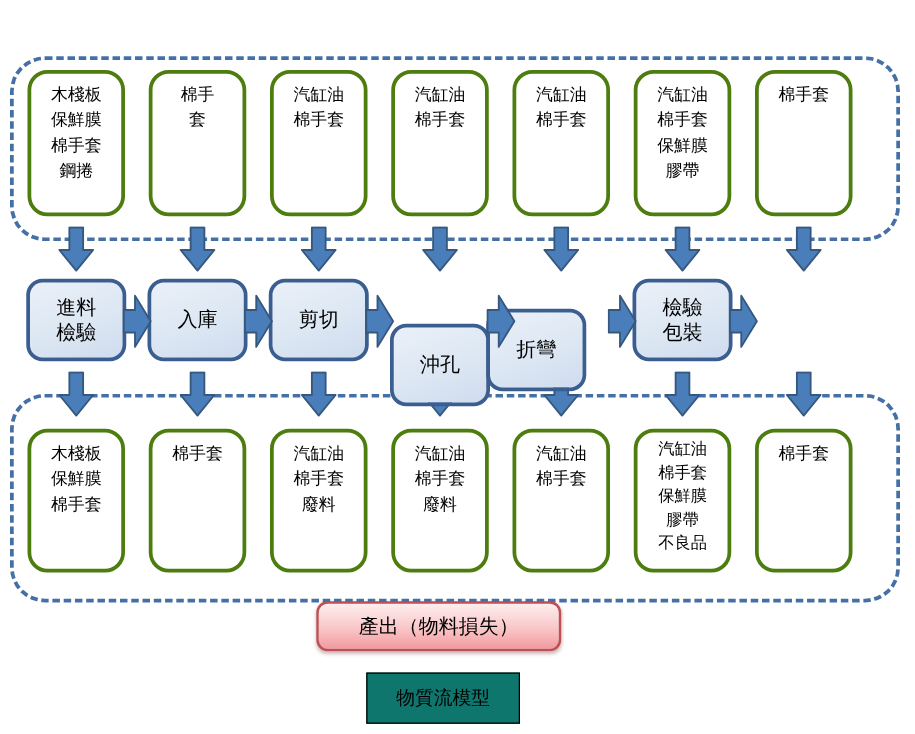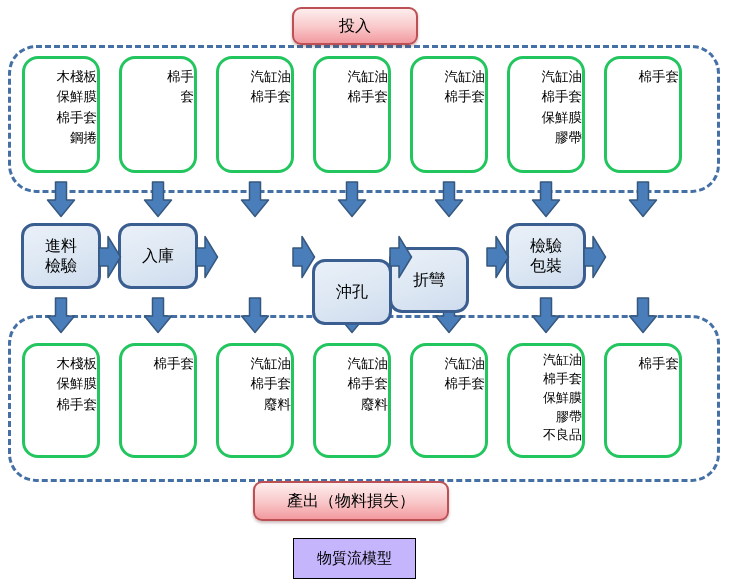--- a/index.html
+++ b/index.html
@@ -1,42 +1,39 @@
 <!DOCTYPE html>
 <html><head>
 <meta charset="utf-8">
 <style>
   html,body{margin:0;padding:0;background:#ffffff;}
   body{font-family:"DejaVu Sans",sans-serif;color:#000;}
   .stage{position:relative;width:732px;height:587px;background:#ffffff;overflow:hidden;}
 
   .dashed-panel{position:absolute;border:3px dashed #4470a6;border-radius:28px;box-sizing:border-box;background:transparent;z-index:1;}
 
-  .item-box{position:absolute;width:78px;background:#ffffff;border:3px solid #22c55e;border-radius:16px;box-sizing:border-box;text-align:right;padding-top:7px;font-size:13.5px;line-height:1.5;white-space:pre-line;z-index:3;}
+  .item-box{position:absolute;width:78px;background:#ffffff;border:3px solid #4d7c0f;border-radius:16px;box-sizing:border-box;text-align:center;padding-top:7px;font-size:13.5px;line-height:1.5;white-space:pre-line;z-index:3;}
   .item-box.in{top:56px;height:117px;}
   .item-box.out{top:343px;height:115px;}
 
   .proc-box{position:absolute;top:223px;width:80px;height:66px;background:linear-gradient(160deg,#eaf0f8 0%,#dce7f3 55%,#cfdcee 100%);border:3px solid #3b5e91;border-radius:13px;box-sizing:border-box;display:flex;align-items:center;justify-content:center;text-align:center;font-size:16px;line-height:1.25;white-space:pre-line;z-index:3;}
 
   .arrow{position:absolute;z-index:2;}
   .down-a{width:30px;height:37px;}
   .right-a{width:24px;height:44px;top:235px;z-index:4;}
 
   .pink-box{position:absolute;background:linear-gradient(180deg,#fdeeee 0%,#f9c6c8 55%,#f29a9f 100%);border:2px solid #bc5055;border-radius:9px;box-sizing:border-box;display:flex;align-items:center;justify-content:center;font-size:16px;box-shadow:0 2px 3px rgba(110,60,60,0.35);z-index:5;}
 
-  .caption-box{position:absolute;left:293px;top:538px;width:123px;height:41px;background:#c4b5fd;border:1px solid #000;box-sizing:border-box;display:flex;align-items:center;justify-content:center;font-size:15px;z-index:5;}
+  .caption-box{position:absolute;left:293px;top:538px;width:123px;height:41px;background:#0f766e;border:1px solid #000;box-sizing:border-box;display:flex;align-items:center;justify-content:center;font-size:15px;z-index:5;}
 </style>
 </head>
 <body>
 
 <div class="stage">
 
-  <div class="pink-box" style="left:292px;top:7px;width:126px;height:38px;">
-    <span>投入</span>
-  </div>
 
   <div class="dashed-panel" style="left:8px;top:45px;width:712px;height:148px;"></div>
 
   <div class="item-box in" style="left:22px;">木棧板
 保鮮膜
 棉手套
 鋼捲</div>
   <div class="item-box in" style="left:119px;">棉手
 套</div>
   <div class="item-box in" style="left:216px;">汽缸油
@@ -69,20 +66,21 @@
   <svg class="arrow down-a" style="left:531px;top:181px;" viewBox="0 0 30 37">
       <polygon points="9.5,1 20.5,1 20.5,19 28.5,19 15,35.5 1.5,19 9.5,19" fill="#4a7ebb" stroke="#36587e" stroke-width="1.5" stroke-linejoin="round"></polygon>
     </svg>
   <svg class="arrow down-a" style="left:628px;top:181px;" viewBox="0 0 30 37">
       <polygon points="9.5,1 20.5,1 20.5,19 28.5,19 15,35.5 1.5,19 9.5,19" fill="#4a7ebb" stroke="#36587e" stroke-width="1.5" stroke-linejoin="round"></polygon>
     </svg>
 
   <div class="proc-box" style="left:21px;">進料
 檢驗</div>
   <div class="proc-box" style="left:118px;">入庫</div>
+  <div class="proc-box" style="left:215px;">剪切</div>
   <div class="proc-box" style="left:312px;margin-top:36px;">沖孔</div>
   <div class="proc-box" style="left:389px;margin-top:24px;">折彎</div>
   <div class="proc-box" style="left:506px;">檢驗
 包裝</div>
 
   <svg class="arrow right-a" style="left:98px;" viewBox="0 0 24 44">
       <polygon points="1,13 10,13 10,1.5 22.5,22 10,42.5 10,31 1,31" fill="#4a7ebb" stroke="#36587e" stroke-width="1.5" stroke-linejoin="round"></polygon>
     </svg>
   <svg class="arrow right-a" style="left:195px;" viewBox="0 0 24 44">
       <polygon points="1,13 10,13 10,1.5 22.5,22 10,42.5 10,31 1,31" fill="#4a7ebb" stroke="#36587e" stroke-width="1.5" stroke-linejoin="round"></polygon>

